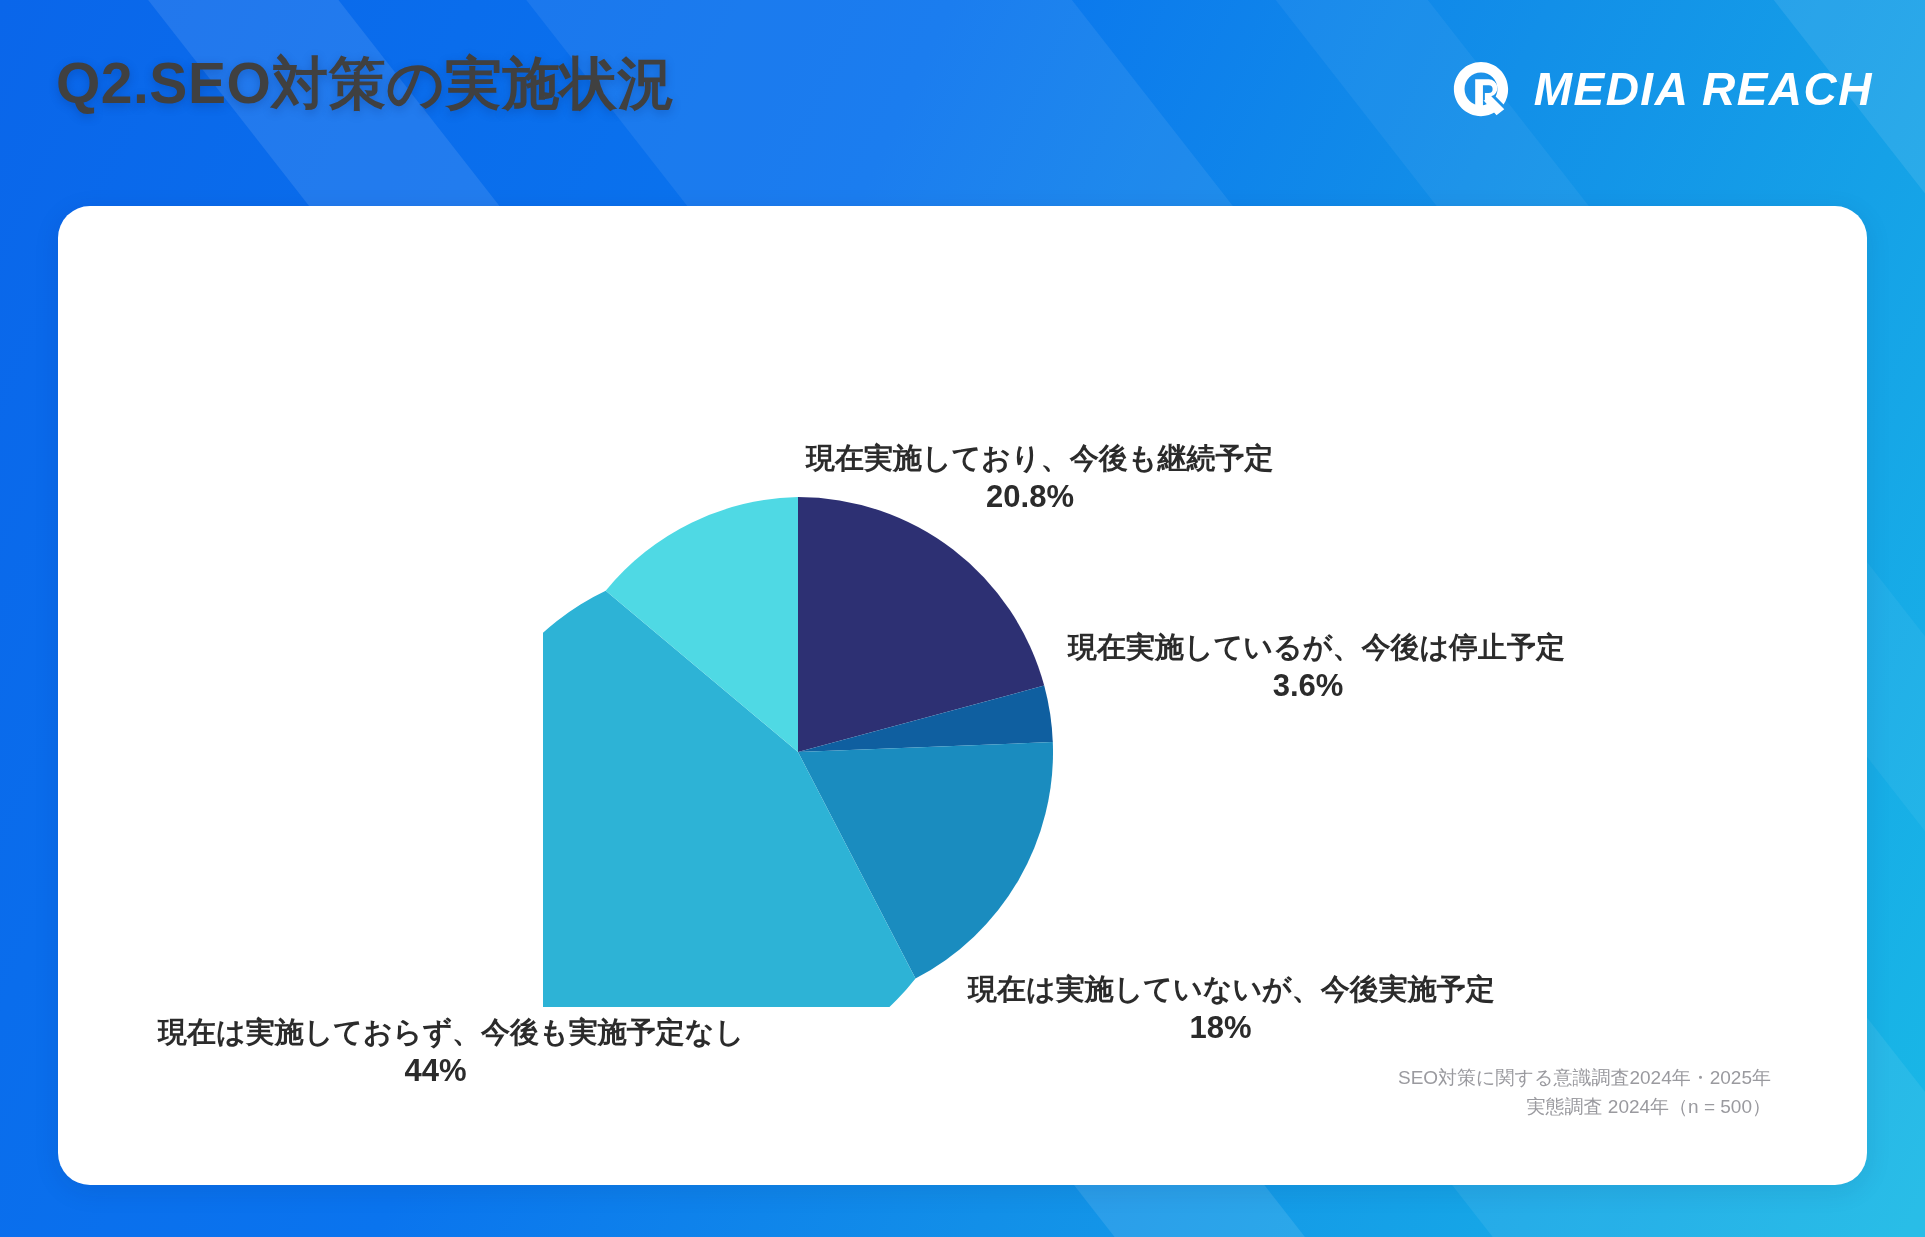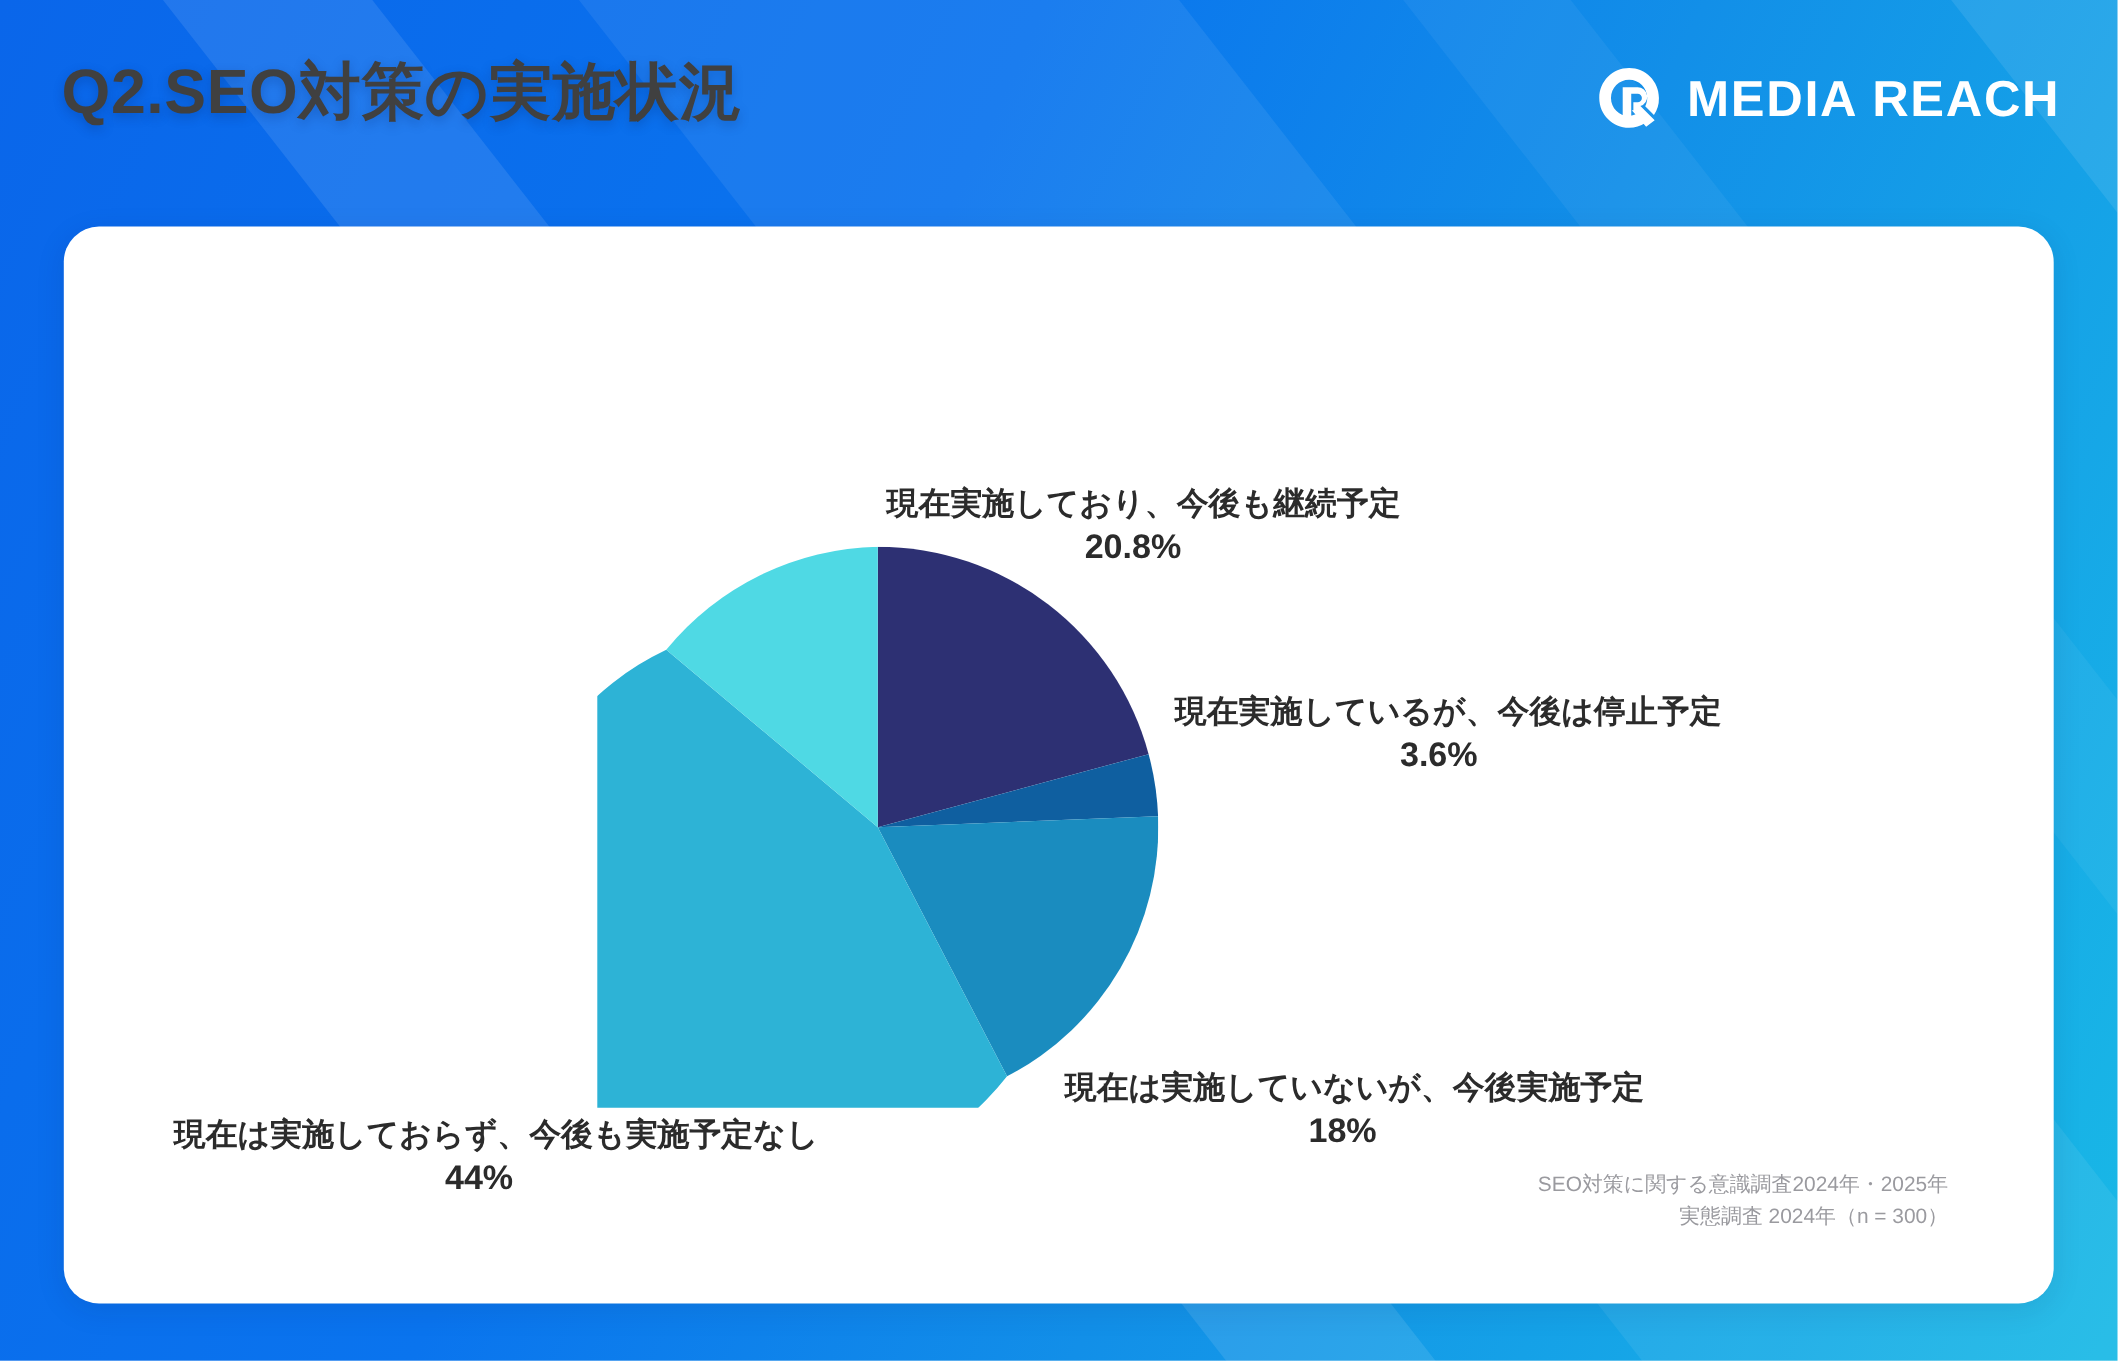--- a/index.html
+++ b/index.html
@@ -20,21 +20,21 @@
   .s6 { left:760px;   top:-660px; width:120px;  height:2600px; background:rgba(255,255,255,.05); }
 
   .title {
     position:absolute; left:56px; top:46px;
     font-size:57px; font-weight:bold; color:#404040;
     letter-spacing:.5px; text-shadow:0 3px 10px rgba(0,40,110,.28);
     white-space:nowrap;
   }
   .brand {
     position:absolute; right:52px; top:58px;
-    display:flex; align-items:center; gap:22px;
+    display:flex; align-items:center; gap:22px;font-style:italic;
   }
   .brand-mark { width:62px; height:62px; flex:0 0 auto; }
   .brand-text {
     font-size:46px; font-weight:bold; color:#fff;
     letter-spacing:1.5px; white-space:nowrap;
   }
 
   .card {
     position:absolute; left:58px; top:206px;
     width:1809px; height:979px;
@@ -116,16 +116,16 @@
     <div class="p">18%</div>
   </div>
 
   <div class="lbl lbl-none">
     <div class="t">現在は実施しておらず、今後も実施予定なし</div>
     <div class="p">44%</div>
   </div>
 
   <div class="footnote">
     <div>SEO対策に関する意識調査2024年・2025年</div>
-    <div>実態調査 2024年（n = 300）</div>
+    <div>実態調査 2024年（n = 500）</div>
   </div>
 
 </div>
 
 </body></html>

